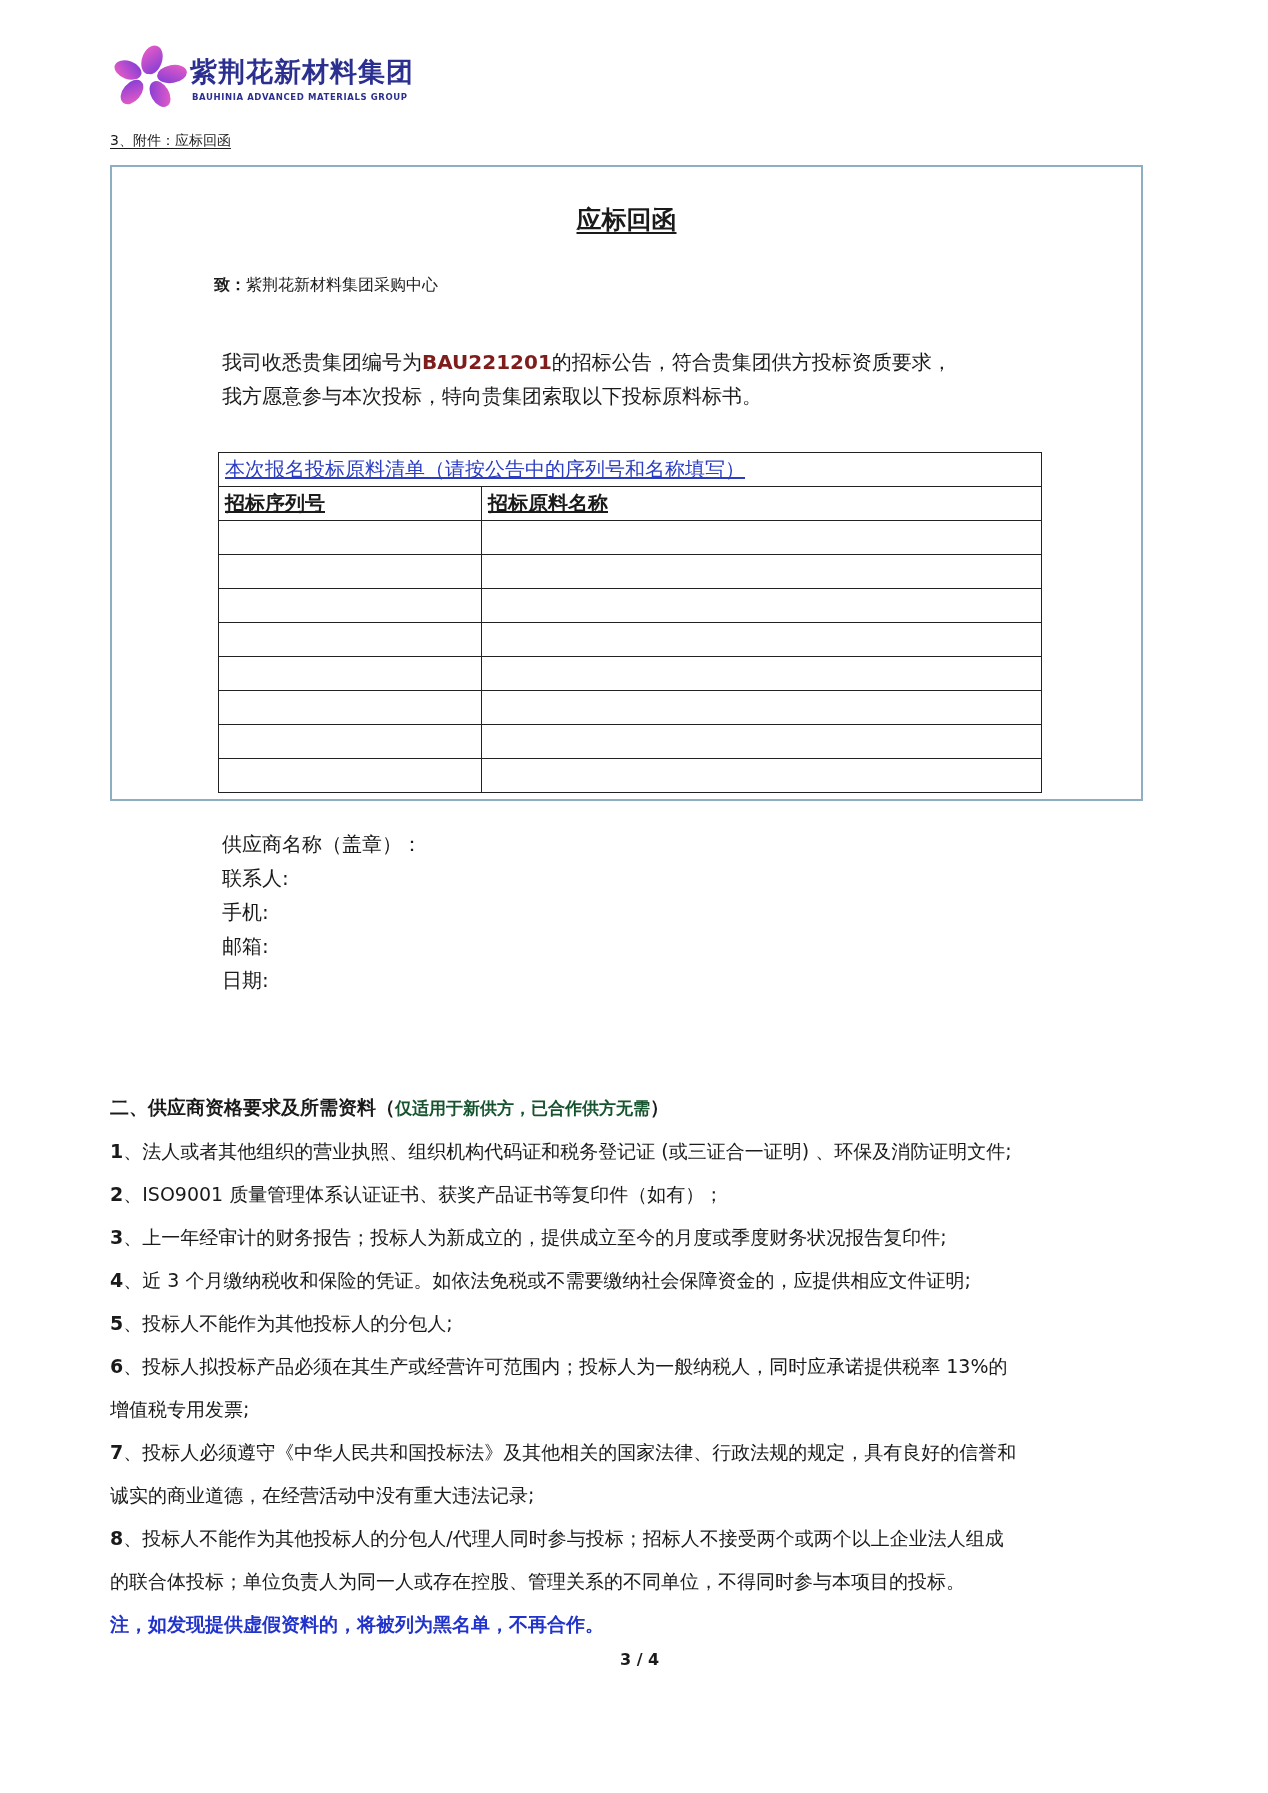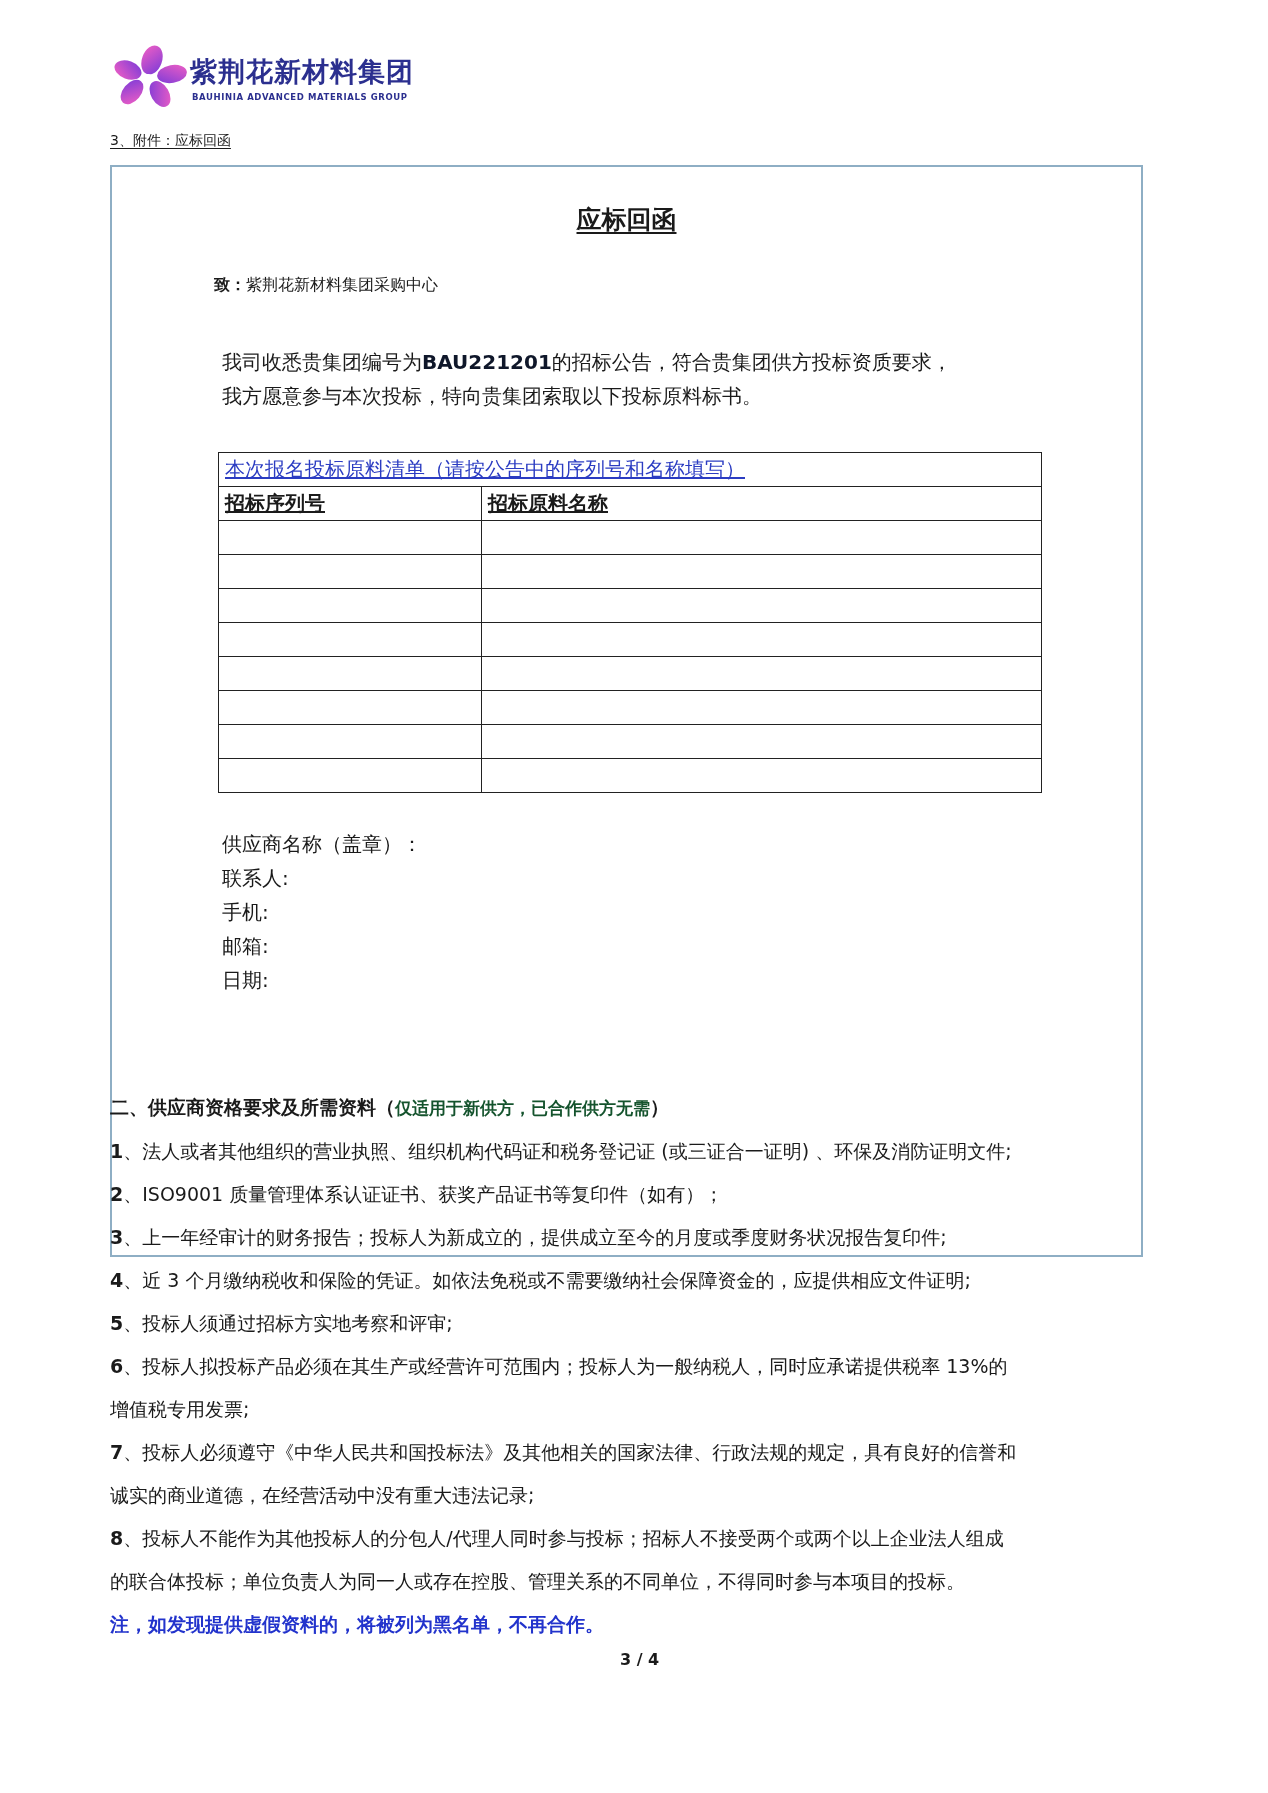--- a/index.html
+++ b/index.html
@@ -26,32 +26,32 @@
       white-space: nowrap;
     }
 
     .attach-heading {
       left: 110px; top: 132px;
       font-size: 14px; font-weight: normal; text-decoration: underline;
       text-underline-offset: 3px; white-space: nowrap;
     }
 
     .reply-box {
-      left: 110px; top: 165px; width: 1033px; height: 1092px;
+      left: 110px; top: 165px; width: 1033px; height: 636px;
       border: 2px solid #8eaec4;
     }
     .reply-title {
       left: 0; width: 100%; top: 36px; text-align: center;
       font-size: 25px; font-weight: bold; text-decoration: underline;
       text-underline-offset: 4px;
     }
     .to-line { left: 102px; top: 108px; font-size: 16px; white-space: nowrap; }
     .to-line .lbl { font-weight: bold; }
     .para { left: 110px; top: 178px; font-size: 20px; line-height: 34px; white-space: nowrap; }
-    .para .code { color: #0f172a; font-weight: bold; }
+    .para .code { color: #7f1d1d; font-weight: bold; }
 
     table.list {
       position: absolute; left: 106px; top: 285px; width: 824px;
       border-collapse: collapse;
     }
     table.list td {
       border: 1.5px solid #222;
       height: 34px; font-size: 20px; padding: 0 6px; vertical-align: middle;
       white-space: nowrap;
       text-decoration: underline;
@@ -166,21 +166,21 @@
 
 <div class="abs section">
   <div class="h2">
     <span>二、供应商资格要求及所需资料（</span><span class="blue">仅适用于新供方，已合作供方无需</span><span>）</span>
   </div>
 
   <div class="item"><span class="num">1</span><span>、法人或者其他组织的营业执照、组织机构代码证和税务登记证 (或三证合一证明) 、环保及消防证明文件;</span></div>
   <div class="item"><span class="num">2</span><span>、ISO9001 质量管理体系认证证书、获奖产品证书等复印件（如有）；</span></div>
   <div class="item"><span class="num">3</span><span>、上一年经审计的财务报告；投标人为新成立的，提供成立至今的月度或季度财务状况报告复印件;</span></div>
   <div class="item"><span class="num">4</span><span>、近 3 个月缴纳税收和保险的凭证。如依法免税或不需要缴纳社会保障资金的，应提供相应文件证明;</span></div>
-  <div class="item"><span class="num">5</span><span>、投标人须通过招标方实地考察和评审;</span></div>
+  <div class="item"><span class="num">5</span><span>、投标人不能作为其他投标人的分包人;</span></div>
   <div class="item"><span class="num">6</span><span>、投标人拟投标产品必须在其生产或经营许可范围内；投标人为一般纳税人，同时应承诺提供税率 13%的</span></div>
   <div class="item">增值税专用发票;</div>
   <div class="item"><span class="num">7</span><span>、投标人必须遵守《中华人民共和国投标法》及其他相关的国家法律、行政法规的规定，具有良好的信誉和</span></div>
   <div class="item">诚实的商业道德，在经营活动中没有重大违法记录;</div>
   <div class="item"><span class="num">8</span><span>、投标人不能作为其他投标人的分包人/代理人同时参与投标；招标人不接受两个或两个以上企业法人组成</span></div>
   <div class="item">的联合体投标；单位负责人为同一人或存在控股、管理关系的不同单位，不得同时参与本项目的投标。</div>
 
   <div class="note">注，如发现提供虚假资料的，将被列为黑名单，不再合作。</div>
 </div>
 

